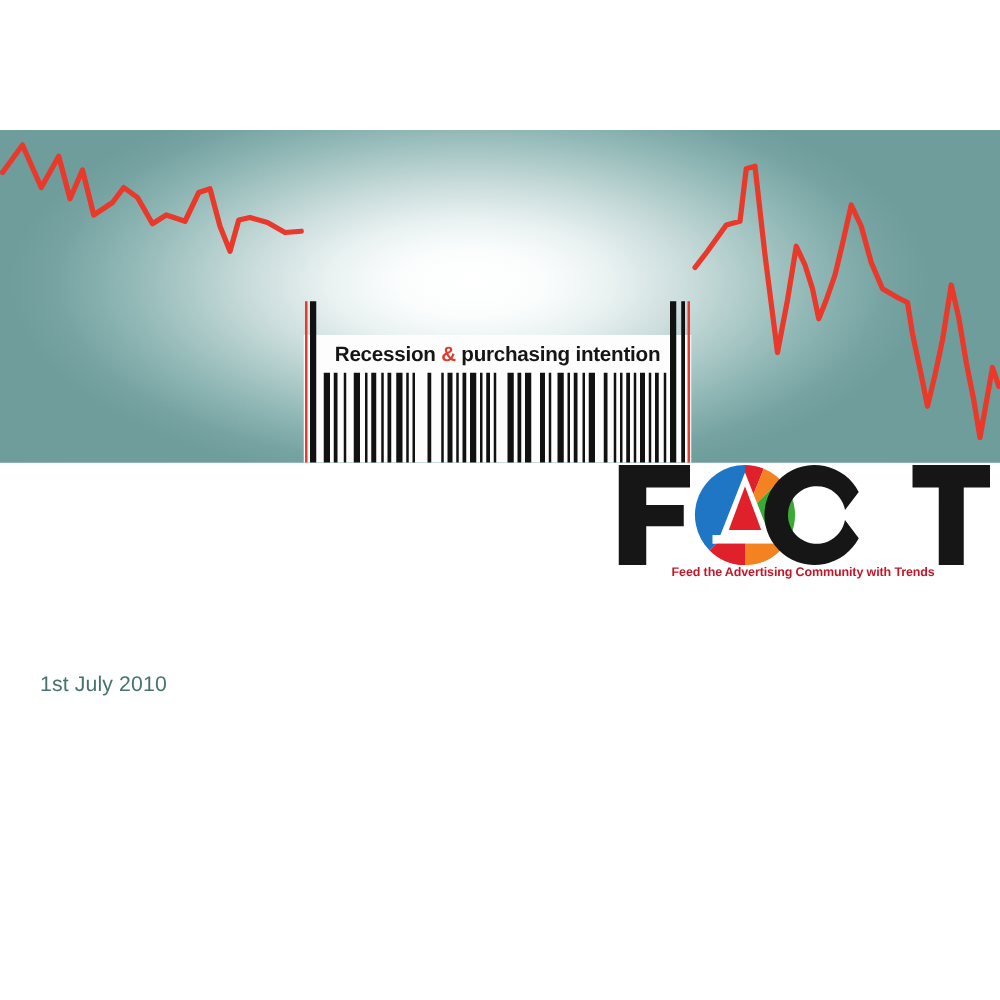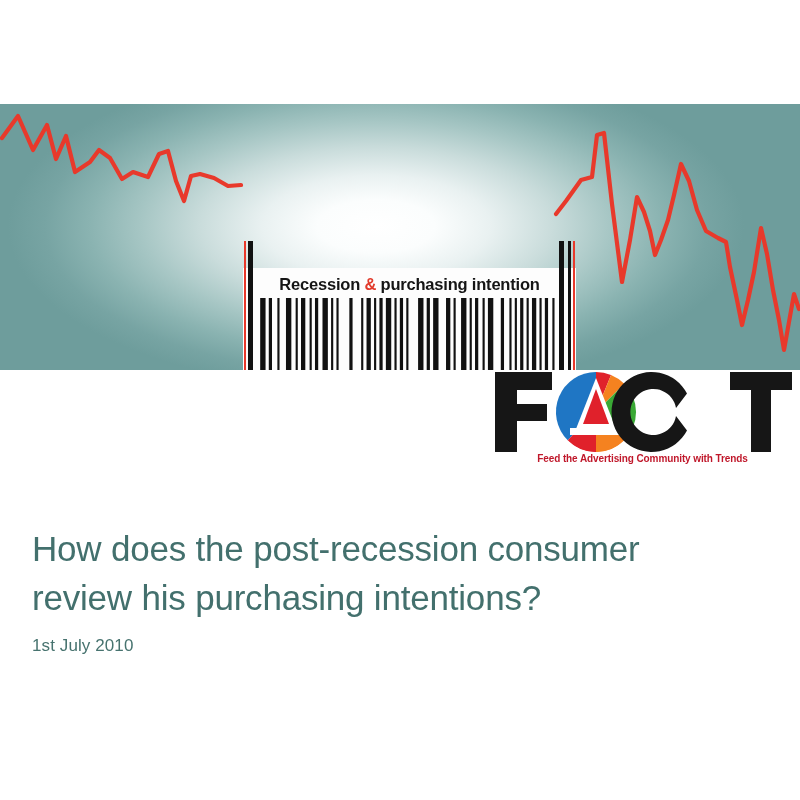--- a/index.html
+++ b/index.html
@@ -40,21 +40,20 @@
     display: block;
   }
 
   
   .barcode {
     position: absolute;
     left: 243px;
     top: 164px;
     width: 310px;
     height: 140px;
-    padding-left: 23px;
   }
   .barcode-plate {
     position: absolute;
     left: 0; top: 0;
     width: 100%; height: 100%;
     background: #fdfdfd;
   }
   .barcode-title {
     position: absolute;
     left: 0;
@@ -269,18 +268,14 @@
 
     <g>
       <path fill="#161616" d="M240,4 H302 V22 H281 V84 H261 V22 H240 Z"></path>
     </g>
   </svg>
 
   <div class="fact-tagline">Feed the Advertising Community with Trends</div>
 </div>
 
 <div class="title-block">
-  <h1 class="slide-title">
-    <span class="line">How does the post-recession consumer</span>
-    <span class="line">review his purchasing intentions?</span>
-  </h1>
   <div class="slide-date">1st July 2010</div>
 </div>
 
 </body></html>

